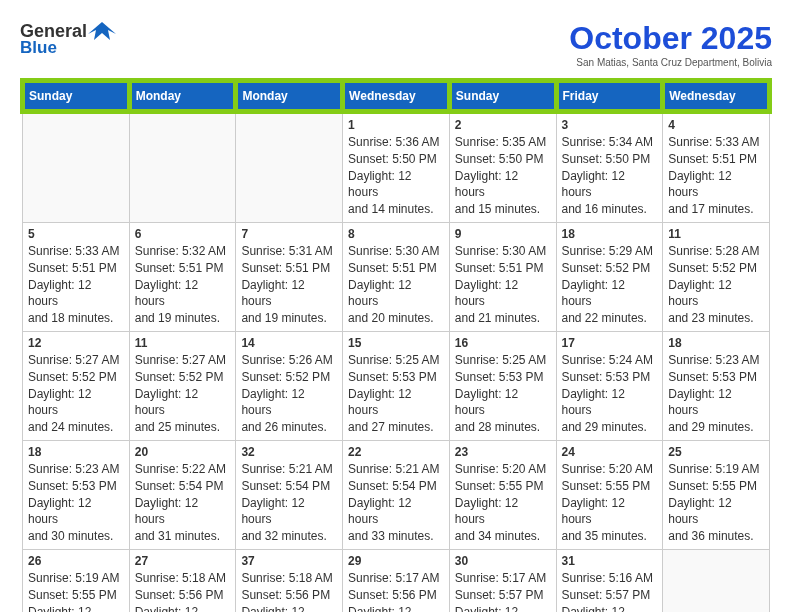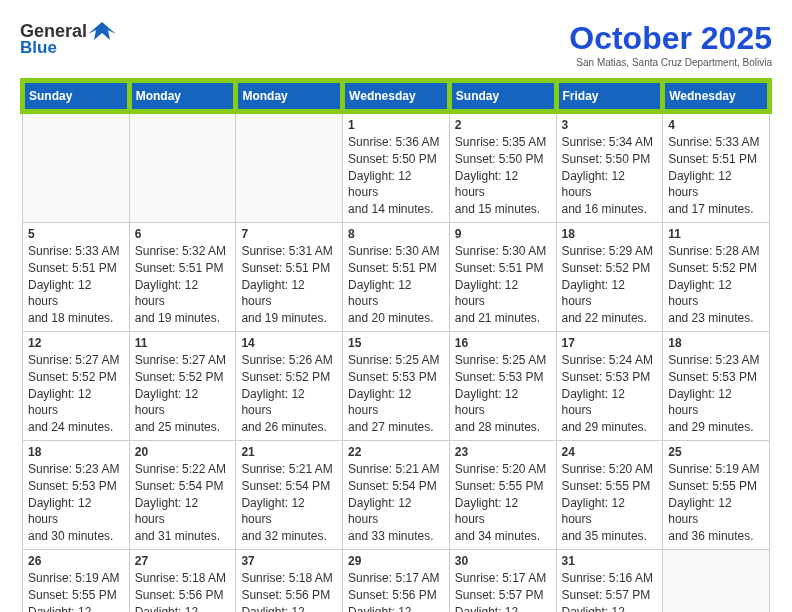--- a/index.html
+++ b/index.html
@@ -191,21 +191,21 @@
       <tr>
         <td>
           <div class="day-num">18</div>
           <div class="cell-text">Sunrise: 5:23 AM<br>Sunset: 5:53 PM<br>Daylight: 12 hours<br>and 30 minutes.</div>
         </td>
         <td>
           <div class="day-num">20</div>
           <div class="cell-text">Sunrise: 5:22 AM<br>Sunset: 5:54 PM<br>Daylight: 12 hours<br>and 31 minutes.</div>
         </td>
         <td>
-          <div class="day-num">21</div>
+          <div class="day-num">32</div>
           <div class="cell-text">Sunrise: 5:21 AM<br>Sunset: 5:54 PM<br>Daylight: 12 hours<br>and 32 minutes.</div>
         </td>
         <td>
           <div class="day-num">22</div>
           <div class="cell-text">Sunrise: 5:21 AM<br>Sunset: 5:54 PM<br>Daylight: 12 hours<br>and 33 minutes.</div>
         </td>
         <td>
           <div class="day-num">23</div>
           <div class="cell-text">Sunrise: 5:20 AM<br>Sunset: 5:55 PM<br>Daylight: 12 hours<br>and 34 minutes.</div>
         </td>

